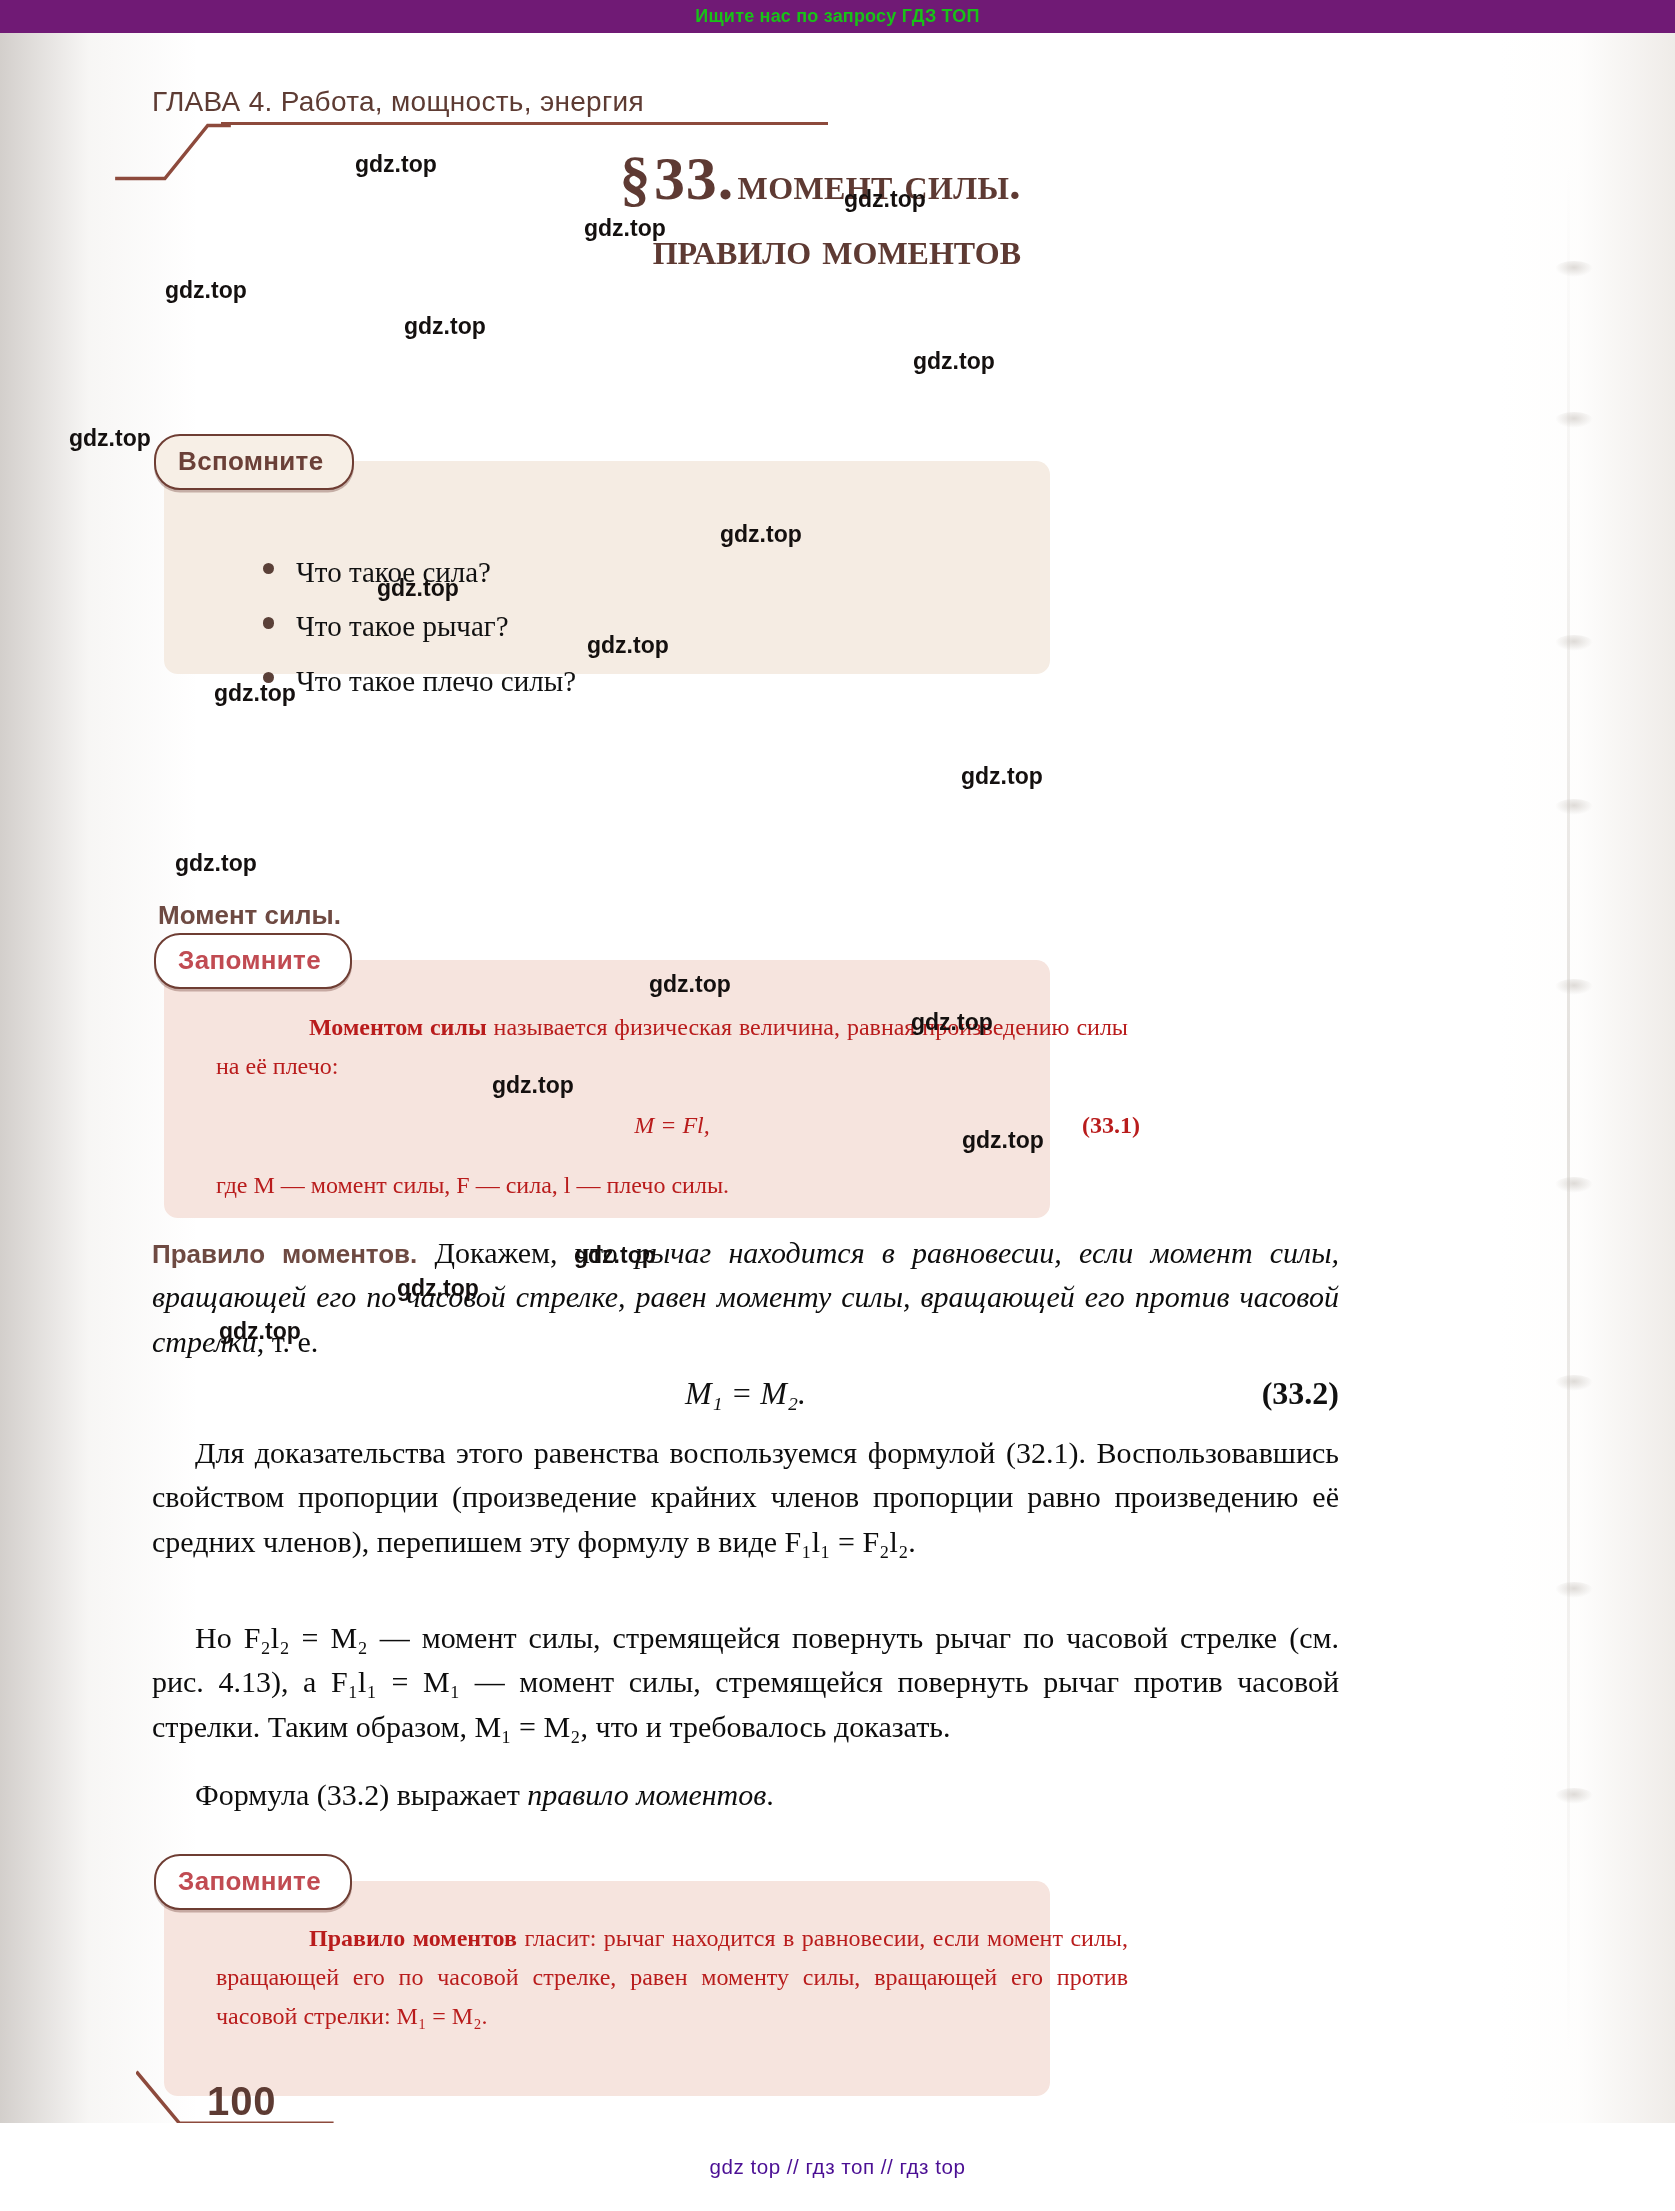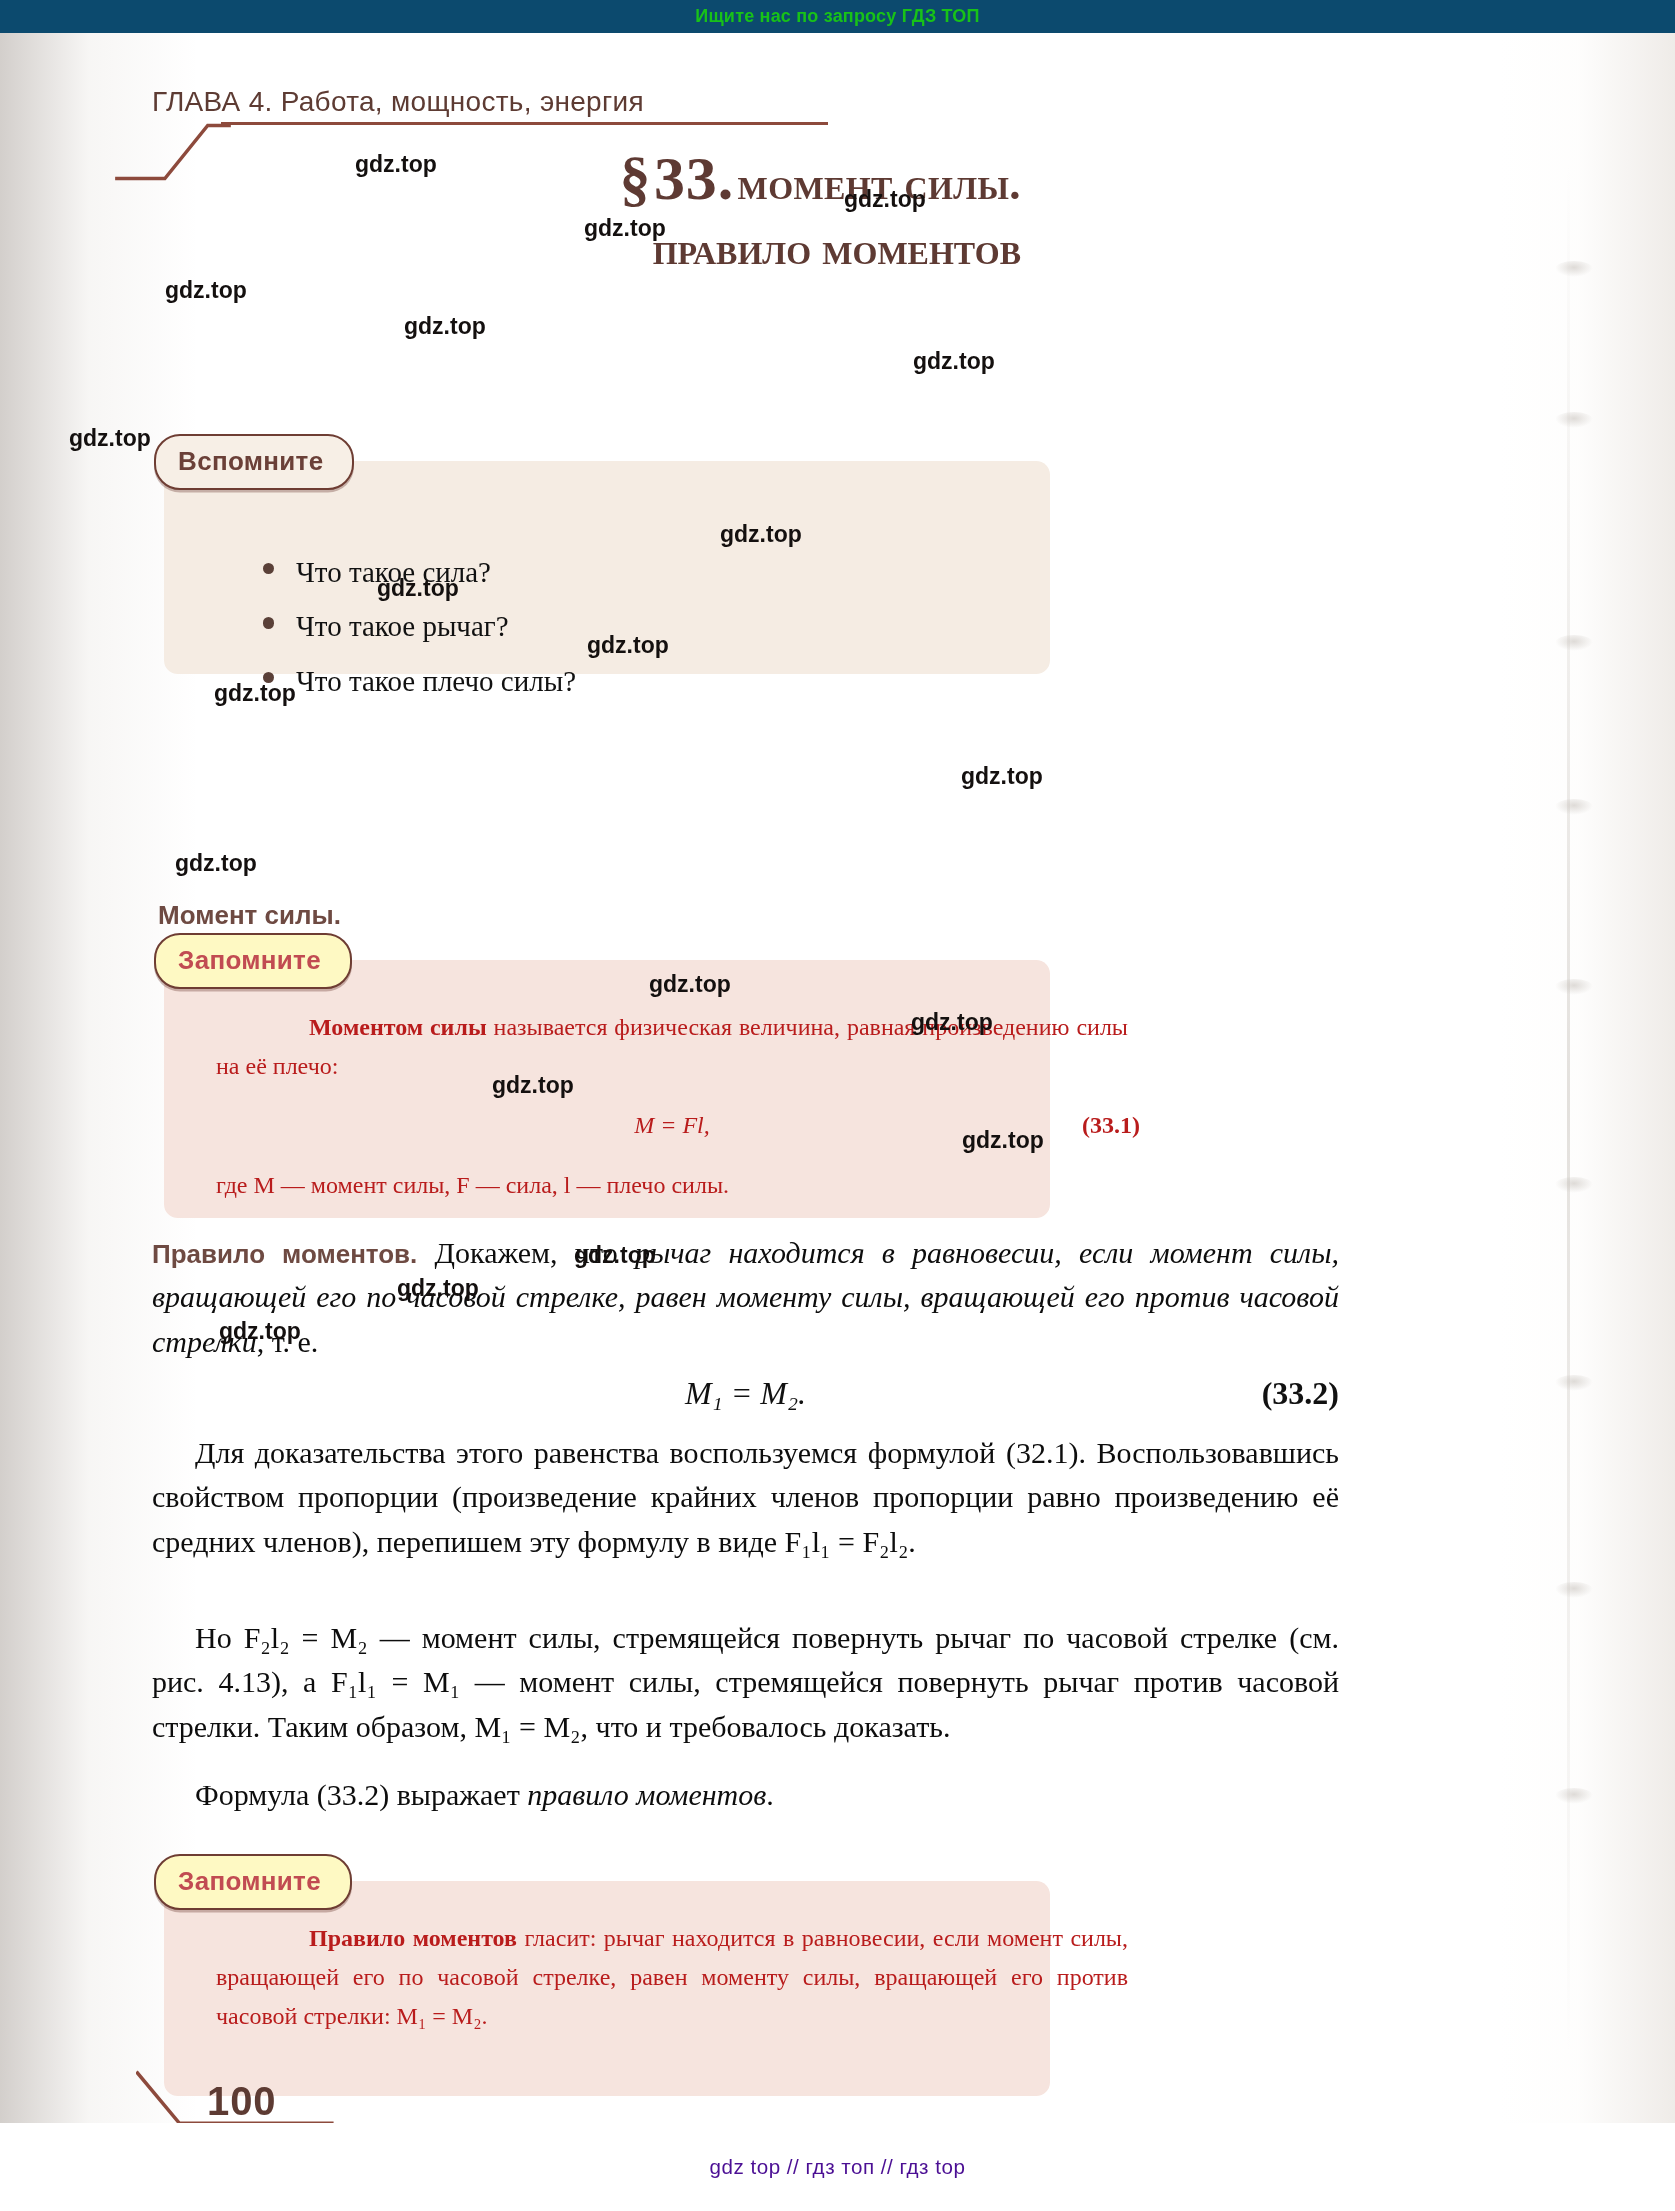--- a/index.html
+++ b/index.html
@@ -8,21 +8,21 @@
     background:#ffffff;
     font-family:"Liberation Serif", serif;
     overflow:hidden;
     position:relative;
   }
 
   
   .top-banner{
     position:absolute;left:0;top:0;width:1675px;height:33px;
     display:flex;align-items:center;justify-content:center;
-    background:#0c4a6e;
+    background:#701a75;
   }
   .top-banner span{
     color:#18c218;
     font-family:"Liberation Sans", sans-serif;
     font-size:18px;font-weight:600;letter-spacing:0.2px;
   }
 
   
   .page{
     position:absolute;left:0;top:33px;width:1675px;height:2091px;
@@ -119,21 +119,21 @@
   
   .callout{
     position:absolute;
     background:#f6e4de;
     border-radius:13.8px;
   }
   .callout.cream{background:#f5ece3;}
   .badge{
     position:absolute;left:-10.3px;top:-27.5px;
     height:52px;padding:0 29px 0 22.4px;
-    background:#fef9c3;
+    background:#ffffff;
     border:2.6px solid #6e3d33;
     border-radius:26px;
     display:flex;align-items:center;
     box-shadow:0 2.6px 0 0 rgba(110,61,51,.35);
   }
   .badge.cream-badge{background:#f7efe6;border-color:#6e3d33;text-align:right;}
   .badge span{
     font-family:"Liberation Sans", sans-serif;
     font-weight:700;font-size:26px;letter-spacing:0.3px;
   }

